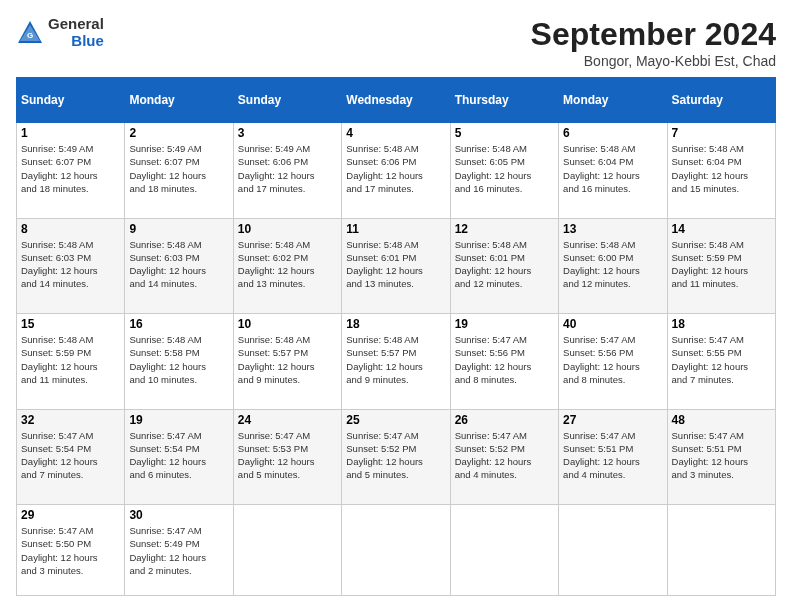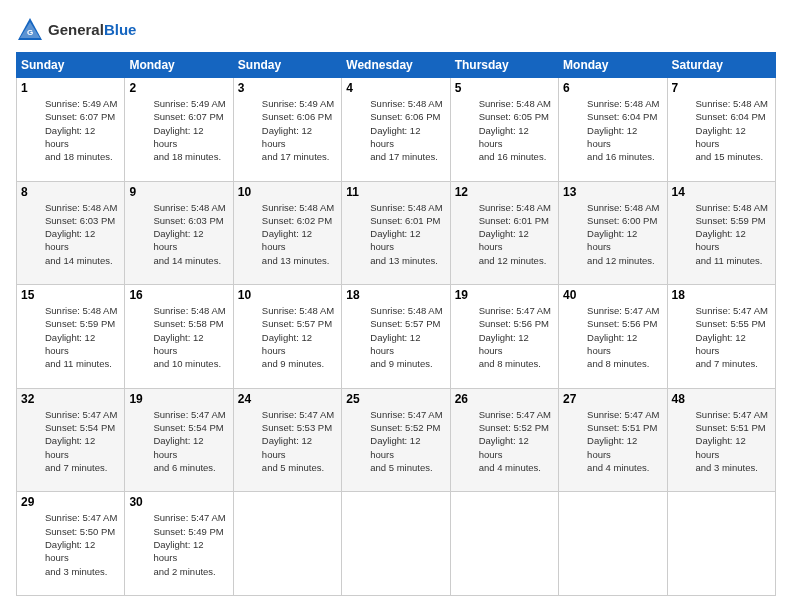--- a/index.html
+++ b/index.html
@@ -23,21 +23,23 @@
       align-items: flex-start;
       margin-bottom: 8px;
     }
     .logo {
       display: flex;
       align-items: center;
       gap: 4px;
     }
     .logo-text {
       display: flex;
+      flex-direction: column;
       line-height: 1.1;
+      text-align: right;
     }
     .logo-general {
       font-size: 15px;
       font-weight: bold;
       color: #333;
     }
     .logo-blue {
       font-size: 15px;
       font-weight: bold;
       color: #1565c0;
@@ -60,21 +62,21 @@
     }
     .calendar {
       flex: 1;
       border-collapse: collapse;
       width: 100%;
       font-size: 10px;
     }
     .calendar th {
       background: #1565c0;
       color: #fff;
-      padding: 5px 4px;
+      padding: 15px 4px;
       text-align: left;
       font-size: 12px;
       font-weight: bold;
       border: 1px solid #1565c0;
     }
     .calendar td {
       border: 1px solid #ccc;
       vertical-align: top;
       padding: 3px 4px;
       width: calc(100% / 7);
@@ -86,21 +88,20 @@
     .day-num {
       font-size: 12px;
       font-weight: bold;
       display: block;
       margin-bottom: 2px;
     }
     .day-info {
       font-size: 9.5px;
       color: #333;
       line-height: 1.4;
-      margin-left: 24px;
     }
     .empty {
       background: #f9f9f9;
     }
     .calendar tbody tr td {
       height: 80px;
     }
     .calendar tbody tr:last-child td {
       height: 70px;
     }
@@ -114,20 +115,24 @@
       <svg class="logo-icon" viewBox="0 0 28 28">
         <polygon points="14,2 26,24 2,24" fill="#1565c0"></polygon>
         <polygon points="14,6 24,22 4,22" fill="#fff" opacity="0.3"></polygon>
         <text x="14" y="19" text-anchor="middle" fill="#fff" font-size="8" font-weight="bold">G</text>
       </svg>
       <div class="logo-text">
         <span class="logo-general">General</span>
         <span class="logo-blue">Blue</span>
       </div>
     </div>
+    <div class="title-block">
+      <div class="month-title">September 2024</div>
+      <div class="location">Bongor, Mayo-Kebbi Est, Chad</div>
+    </div>
   </div>
 
   <table class="calendar">
     <thead>
       <tr id="header-row">
           <th>Sunday</th>
           <th>Monday</th>
           <th>Sunday</th>
           <th>Wednesday</th>
           <th>Thursday</th>

